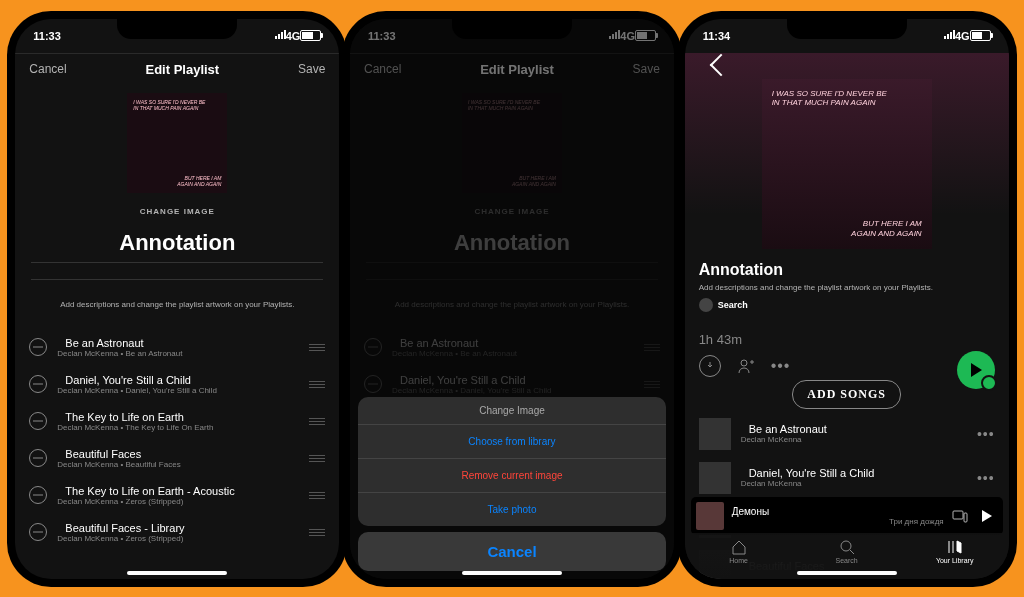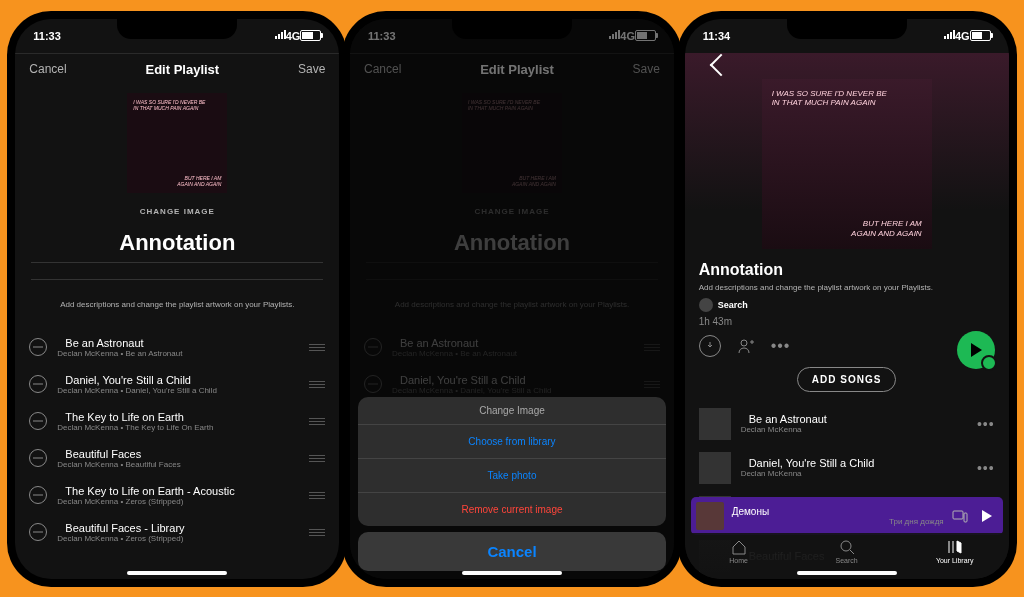--- a/index.html
+++ b/index.html
@@ -48,33 +48,33 @@
 .home-indicator { position: absolute; bottom: 4px; left: 50%; transform: translateX(-50%); width: 100px; height: 4px; background: #fff; border-radius: 2px; z-index: 30; }
 
 .p3-header { display: flex; align-items: center; padding: 4px 14px 0; gap: 10px; }
 .p3-back { width: 14px; height: 14px; border-left: 2px solid #fff; border-bottom: 2px solid #fff; transform: rotate(45deg); }
 .p3-body { padding: 0 14px; background: linear-gradient(180deg, #3a1a2a 0%, #121212 45%); }
 .p3-title { color: #fff; font-size: 16px; font-weight: 700; margin-top: 12px; }
 .p3-desc { font-size: 8px; color: #b3b3b3; margin-top: 4px; }
 .p3-profile { display: flex; align-items: center; gap: 5px; margin-top: 6px; }
 .p3-avatar { width: 14px; height: 14px; border-radius: 50%; background: #444; }
 .p3-user { font-size: 9px; color: #fff; font-weight: 600; }
-.p3-duration { font-size: 10px; color: #888; margin-top: 4px; }
+.p3-duration { font-size: 13px; color: #888; margin-top: 20px; }
 .p3-controls { display: flex; align-items: center; gap: 16px; margin-top: 8px; position: relative; }
 .ico-circle { width: 20px; height: 20px; border: 1px solid #888; border-radius: 50%; display: flex; align-items: center; justify-content: center; color: #888; }
 .ico-dots { color: #888; font-size: 16px; letter-spacing: 1px; }
 .play-btn { position: absolute; right: 0; top: -4px; width: 38px; height: 38px; background: #1db954; border-radius: 50%; display: flex; align-items: center; justify-content: center; }
 .play-tri { width: 0; height: 0; border-left: 11px solid #000; border-top: 7px solid transparent; border-bottom: 7px solid transparent; margin-left: 2px; }
 .shuffle-sub { position: absolute; right: -2px; bottom: -2px; width: 12px; height: 12px; background: #1db954; border-radius: 50%; border: 2px solid #121212; }
-.add-songs { margin: 10px auto; width: fit-content; padding: 6px 14px; border: 1px solid #888; border-radius: 14px; font-size: 10px; letter-spacing: 1px; color: #fff; font-weight: 700; }
+.add-songs { margin: 3px auto; width: fit-content; padding: 6px 14px; border: 1px solid #888; border-radius: 14px; font-size: 12px; letter-spacing: 1px; color: #fff; font-weight: 700; font-family: Liberation Serif, serif; }
 .p3-track { display: flex; align-items: center; padding: 6px 14px; gap: 10px; }
 .p3-thumb { width: 32px; height: 32px; background: #333; flex-shrink: 0; }
 .heart-ico { width: 14px; height: 14px; color: #1db954; }
 .dots-r { color: #888; font-size: 14px; letter-spacing: 1px; }
-.now-playing { position: absolute; bottom: 44px; left: 6px; right: 6px; background: #4c1d95; border-radius: 5px; display: flex; align-items: center; padding: 5px; gap: 8px; z-index: 8; }
+.now-playing { position: absolute; bottom: 44px; left: 6px; right: 6px; background: #000000; border-radius: 5px; display: flex; align-items: center; padding: 5px; gap: 8px; z-index: 8; }
 .np-thumb { width: 28px; height: 28px; background: #583838; flex-shrink: 0; border-radius: 2px; }
 .np-meta { flex: 1; min-width: 0; }
 .np-title { color: #fff; font-size: 10px; }
 .np-sub { color: #888; font-size: 8px; text-align: right; }
 .np-play { width: 0; height: 0; border-left: 10px solid #fff; border-top: 6px solid transparent; border-bottom: 6px solid transparent; margin: 0 6px; }
 .bottom-nav { position: absolute; bottom: 0; left: 0; right: 0; height: 46px; background: linear-gradient(180deg, rgba(18,18,18,0.9), #121212); display: flex; z-index: 9; padding-bottom: 8px; box-sizing: border-box; }
 .nav-item { flex: 1; display: flex; flex-direction: column; align-items: center; justify-content: center; gap: 2px; color: #888; }
 .nav-item.active { color: #fff; }
 .nav-label { font-size: 7px; }
 .nav-ico { width: 16px; height: 16px; }
@@ -265,22 +265,22 @@
               <span></span>
             </div>
           </div>
       </div>
     </div>
     <div class="dim-overlay"></div>
     <div class="action-sheet">
       <div class="as-group">
         <div class="as-title">Change Image</div>
         <div class="as-item">Choose from library</div>
+        <div class="as-item destructive">Remove current image</div>
         <div class="as-item">Take photo</div>
-        <div class="as-item destructive">Remove current image</div>
       </div>
       <div class="as-cancel">Cancel</div>
     </div>
     <div class="home-indicator"></div>
   </div>
 </div>
 
 <div class="phone">
   <div class="phone-inner">
     <div class="notch"></div>

